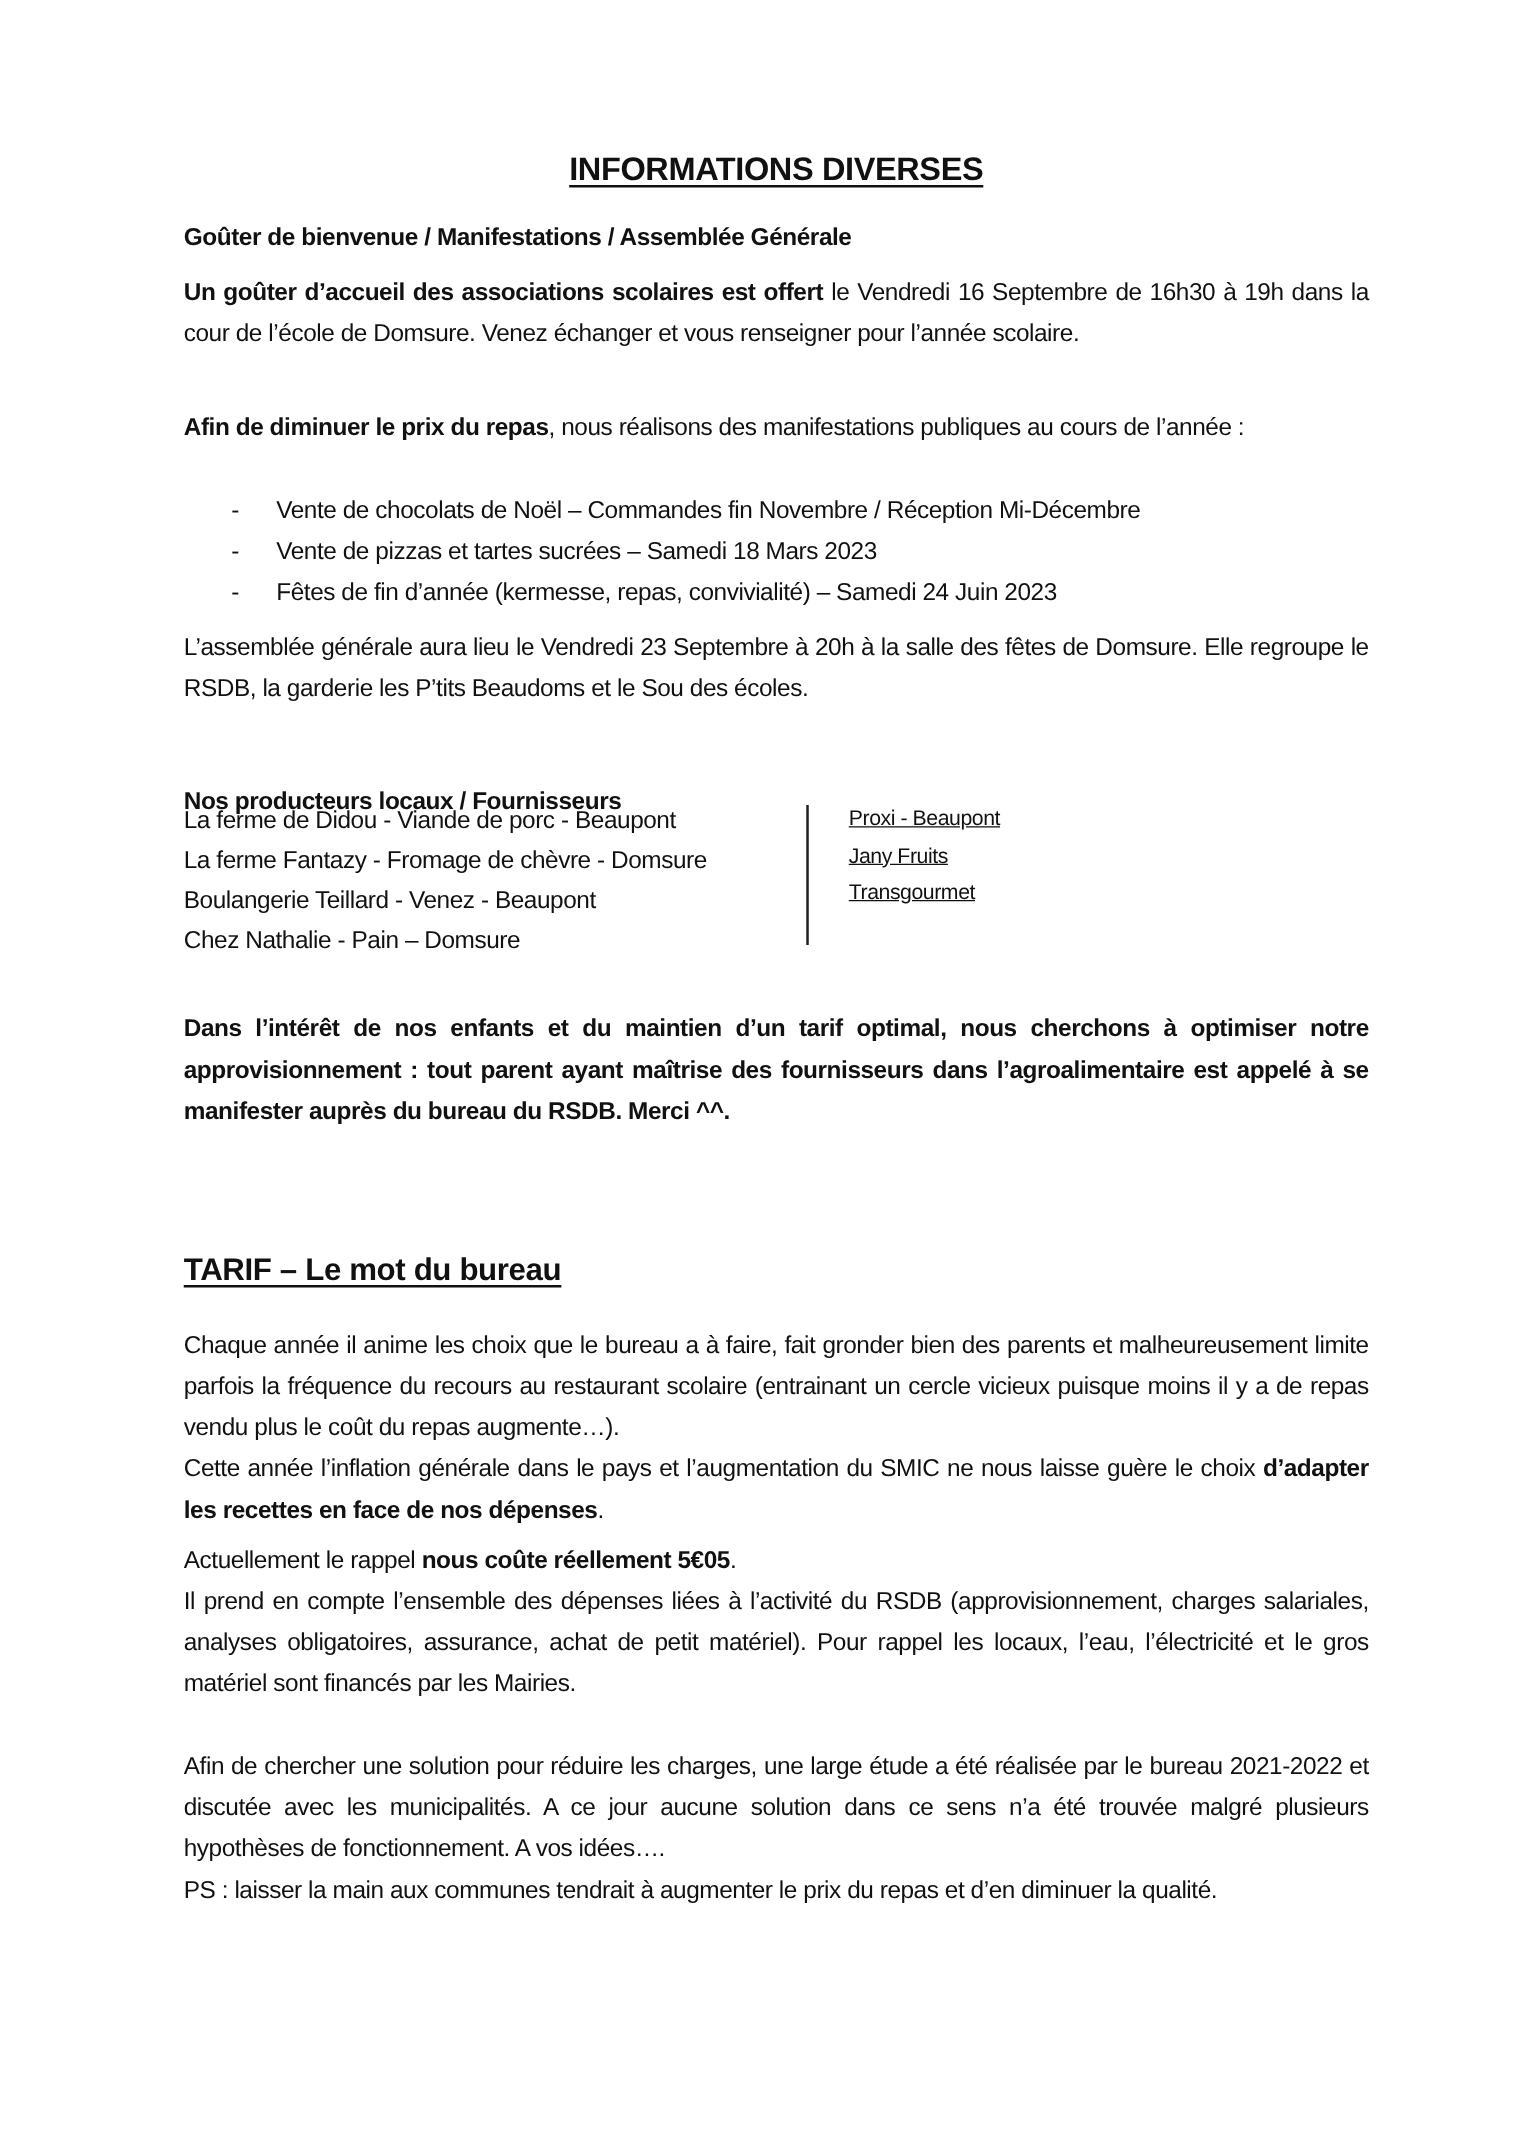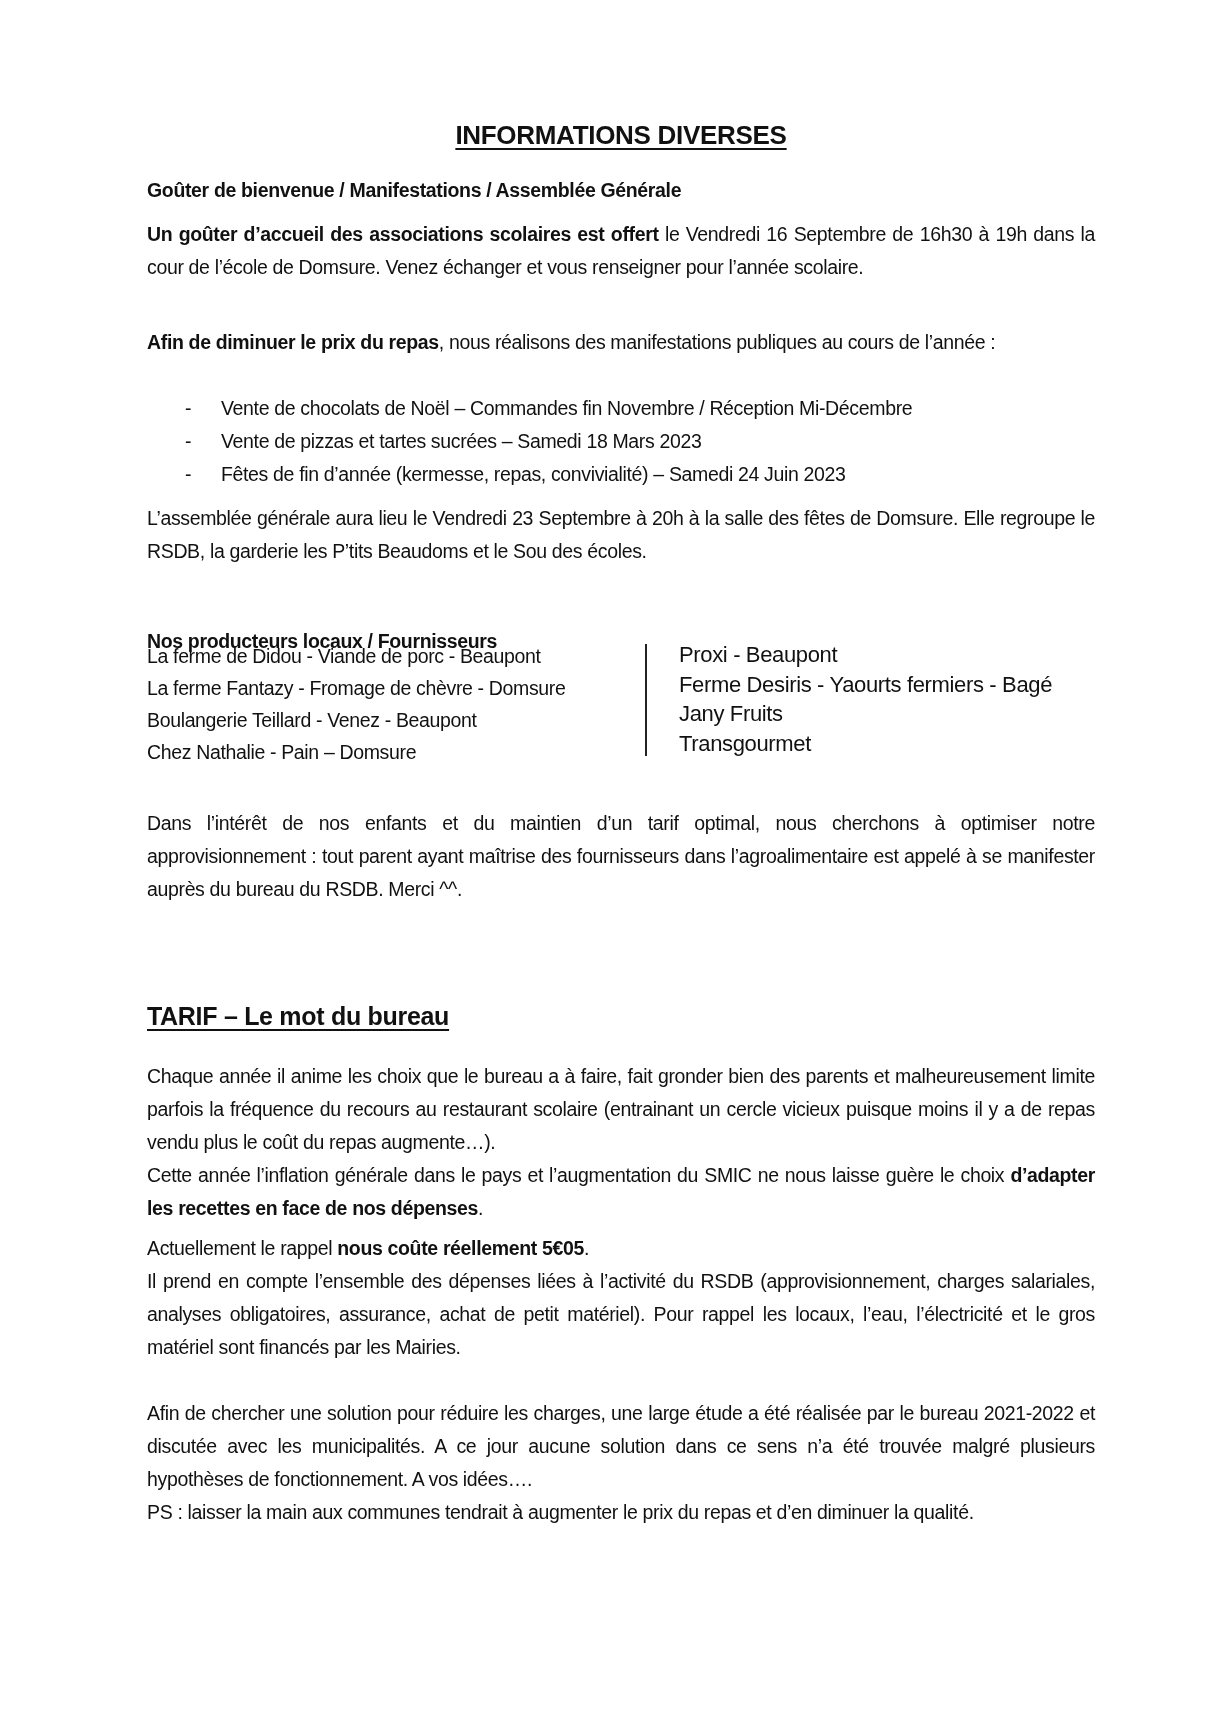--- a/index.html
+++ b/index.html
@@ -14,21 +14,21 @@
   .title span { text-decoration: underline; text-underline-offset: 4px; text-decoration-thickness: 1.5px; }
   .abs { position: absolute; left: 0; width: 948px; }
   .h-sub { font-weight: bold; }
   ul.dash { list-style: none; margin: 0; padding: 0; }
   ul.dash li { position: relative; padding-left: 74px; }
   ul.dash li .bullet { position: absolute; left: 38px; }
   .suppliers { position: absolute; top: 640px; left: 0; width: 948px; height: 140px; }
   .col-left { position: absolute; left: 0; top: 0; }
   .col-left div { line-height: 32px; }
   .divider { position: absolute; left: 498px; top: 4px; width: 2px; height: 112px; background: #222; }
-  .col-right { position: absolute; left: 532px; top: 0; font-size: 22px; }
+  .col-right { position: absolute; left: 532px; top: 0; font-size: 17px; text-decoration: underline; }
   .col-right div { line-height: 29.5px; }
   .h2 { font-size: 25px; font-weight: bold; letter-spacing: -0.3px; }
   .h2 span { text-decoration: underline; text-underline-offset: 4px; text-decoration-thickness: 1.5px; }
 </style>
 </head>
 <body>
 
 <div class="page">
 
   <div class="title"><span>INFORMATIONS DIVERSES</span></div>
@@ -52,27 +52,26 @@
   <div class="suppliers txt">
     <div class="col-left">
       <div>La ferme de Didou - Viande de porc - Beaupont</div>
       <div>La ferme Fantazy - Fromage de chèvre - Domsure</div>
       <div>Boulangerie Teillard - Venez - Beaupont</div>
       <div>Chez Nathalie - Pain – Domsure</div>
     </div>
     <div class="divider"></div>
     <div class="col-right">
       <div>Proxi - Beaupont</div>
-      <div>Ferme Desiris - Yaourts fermiers - Bagé</div>
       <div>Jany Fruits</div>
       <div>Transgourmet</div>
     </div>
   </div>
 
-  <div class="abs txt just" style="top:807px; font-weight:normal;">Dans l’intérêt de nos enfants et du maintien d’un tarif optimal, nous cherchons à optimiser notre approvisionnement : tout parent ayant maîtrise des fournisseurs dans l’agroalimentaire est appelé à se manifester auprès du bureau du RSDB. Merci ^^.</div>
+  <div class="abs txt just" style="top:807px; font-weight:bold;">Dans l’intérêt de nos enfants et du maintien d’un tarif optimal, nous cherchons à optimiser notre approvisionnement : tout parent ayant maîtrise des fournisseurs dans l’agroalimentaire est appelé à se manifester auprès du bureau du RSDB. Merci ^^.</div>
 
   <div class="abs h2" style="top:1002px;"><span>TARIF – Le mot du bureau</span></div>
 
   <div class="abs txt just" style="top:1060px;">Chaque année il anime les choix que le bureau a à faire, fait gronder bien des parents et malheureusement limite parfois la fréquence du recours au restaurant scolaire (entrainant un cercle vicieux puisque moins il y a de repas vendu plus le coût du repas augmente…).</div>
 
   <div class="abs txt just" style="top:1159px;"><span>Cette année l’inflation générale dans le pays et l’augmentation du SMIC ne nous laisse guère le choix </span><b>d’adapter les recettes en face de nos dépenses</b><span>.</span></div>
 
   <div class="abs txt" style="top:1232px;"><span>Actuellement le rappel </span><b>nous coûte réellement 5€05</b><span>.</span></div>
 
   <div class="abs txt just" style="top:1265px;">Il prend en compte l’ensemble des dépenses liées à l’activité du RSDB (approvisionnement, charges salariales, analyses obligatoires, assurance, achat de petit matériel). Pour rappel les locaux, l’eau, l’électricité et le gros matériel sont financés par les Mairies.</div>

